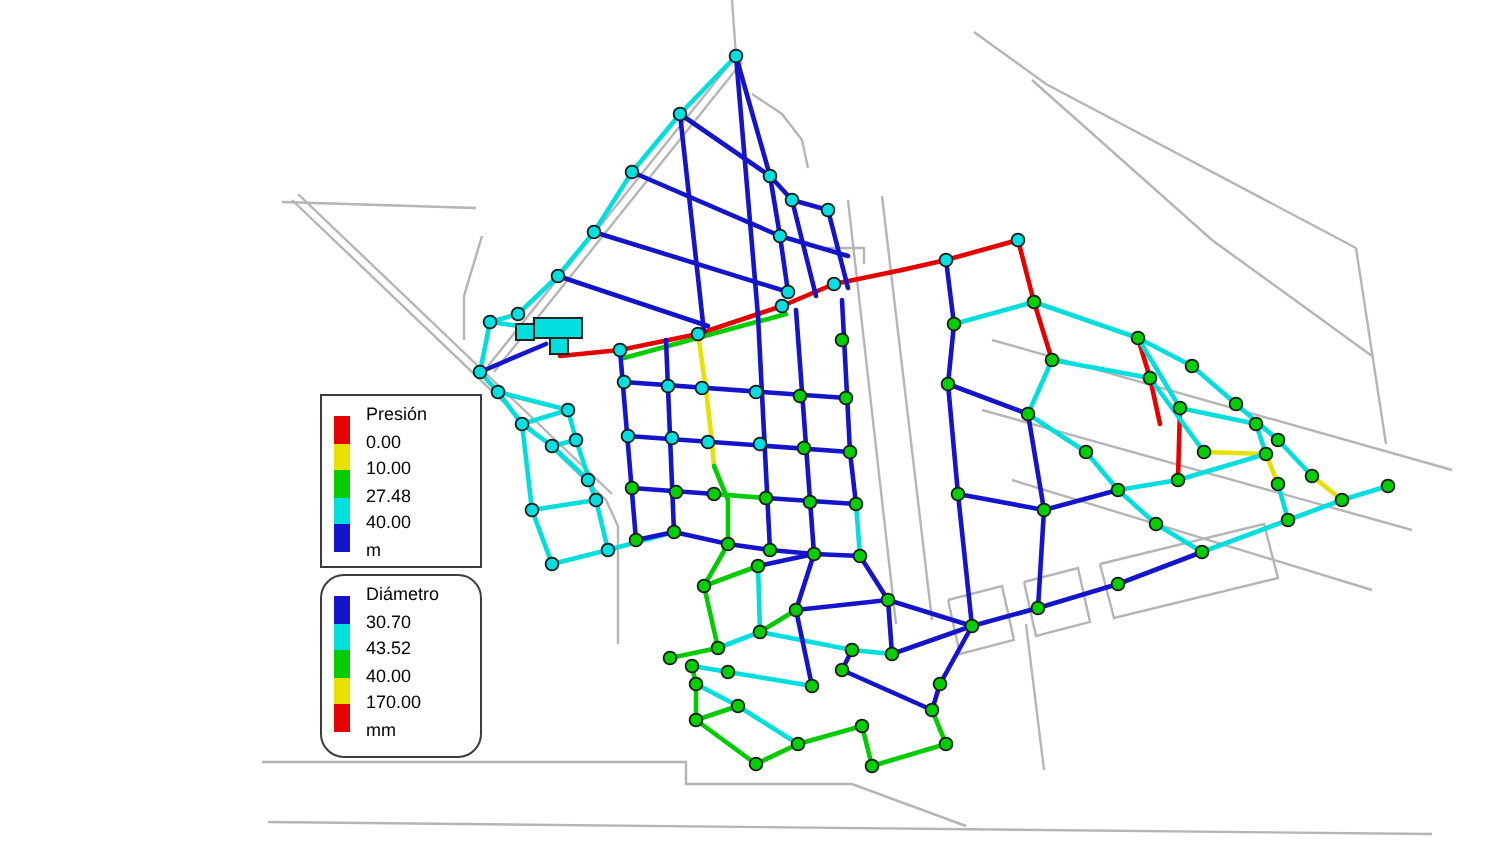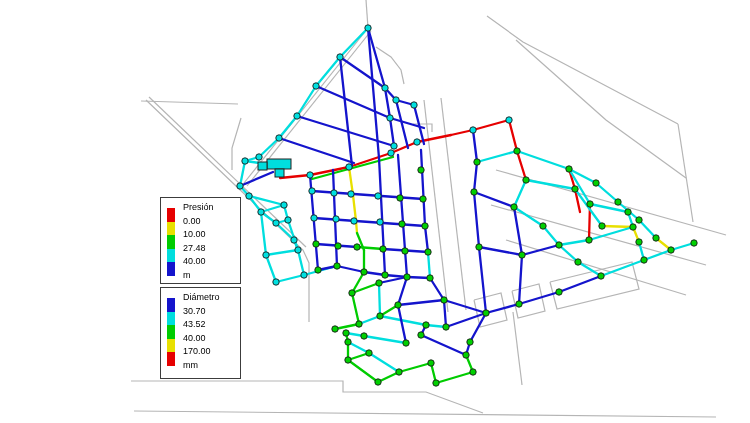--- a/index.html
+++ b/index.html
@@ -308,21 +308,21 @@
     <div class="labels">
       <span>Presión</span>
       <span>0.00</span>
       <span>10.00</span>
       <span>27.48</span>
       <span>40.00</span>
       <span>m</span>
     </div>
   </div>
 
-  <div class="legend" id="legend-diametro" style="left: 114px; top: 287px; width: 81px; height: 92px;">
+  <div class="legend" id="legend-diametro" style="left: 114px; top: 287px; width: 81px; height: 92px; border-radius: 12px;">
     <div class="bar" id="diametro-bar">
         <div class="chip" style="background: rgb(20, 20, 204);"></div>
         <div class="chip" style="background: rgb(0, 222, 222);"></div>
         <div class="chip" style="background: rgb(0, 204, 0);"></div>
         <div class="chip" style="background: rgb(232, 224, 0);"></div>
         <div class="chip" style="background: rgb(230, 0, 0);"></div>
       </div>
     <div class="labels">
       <span>Diámetro</span>
       <span>30.70</span>

